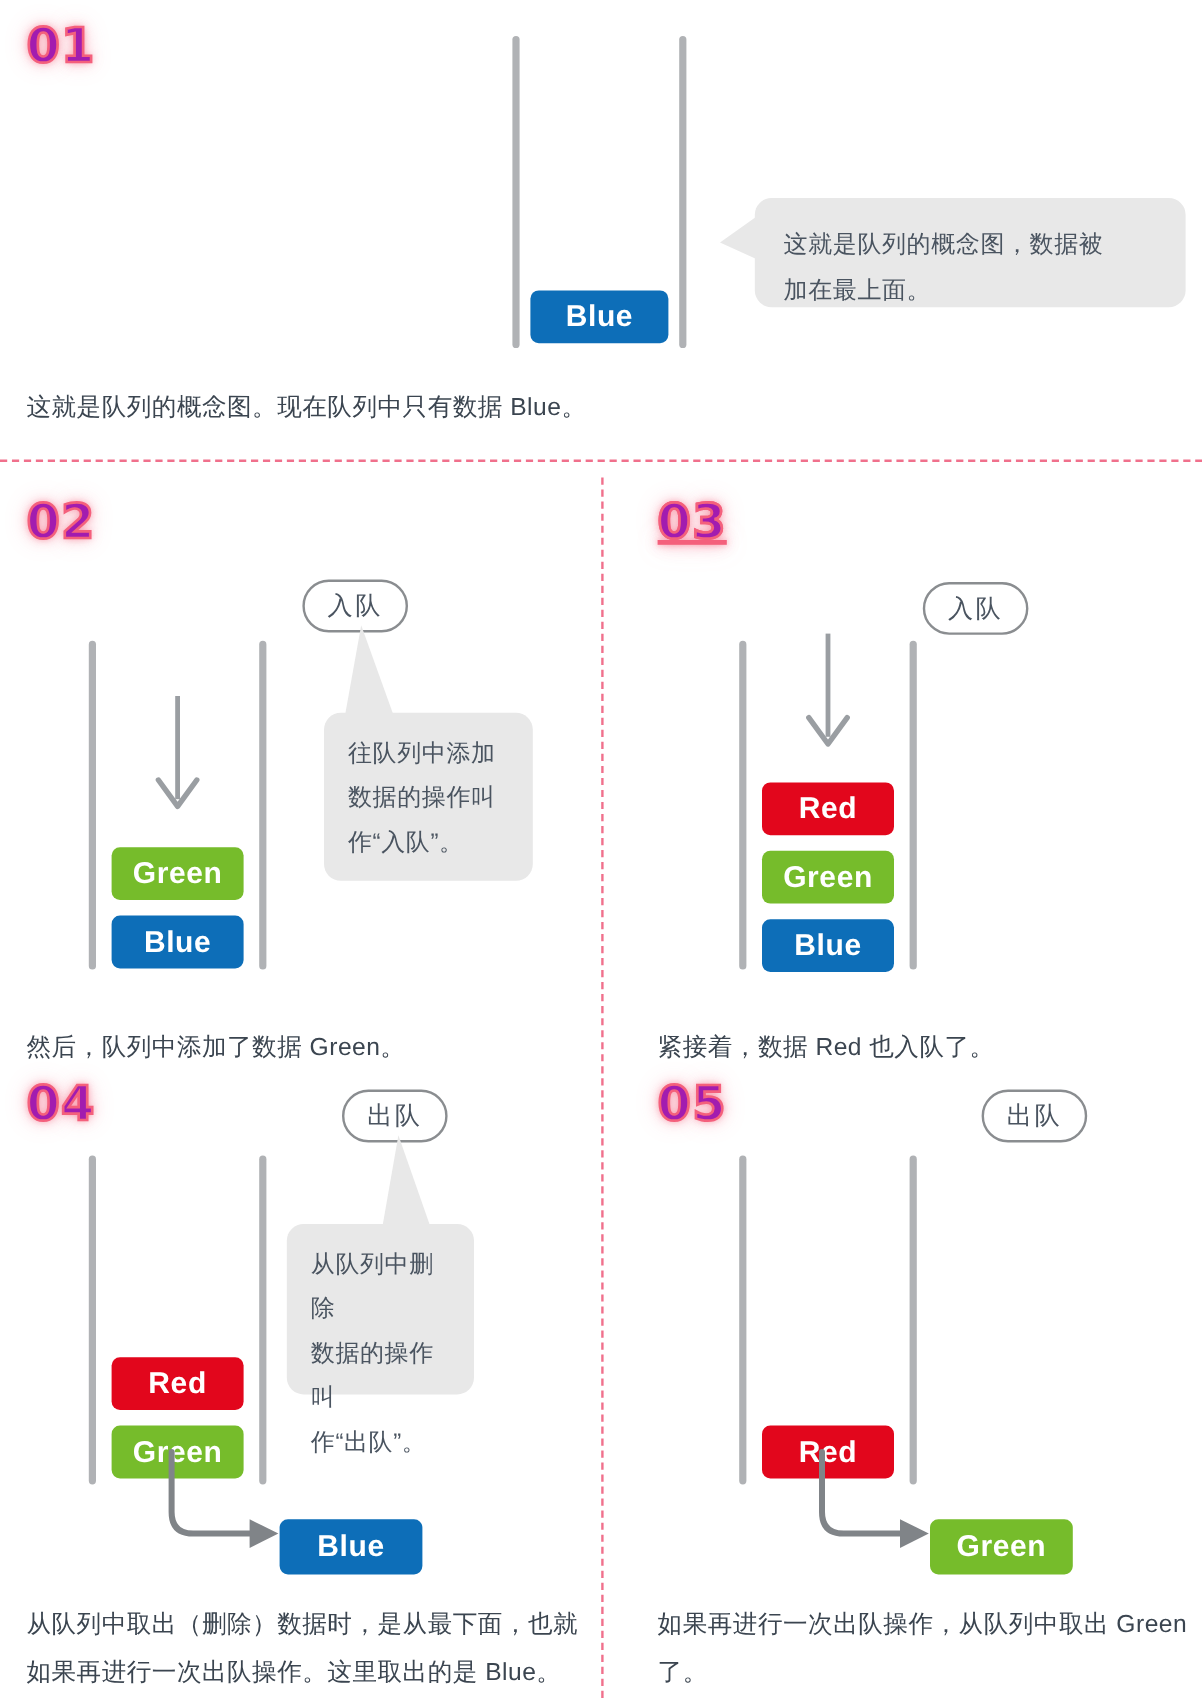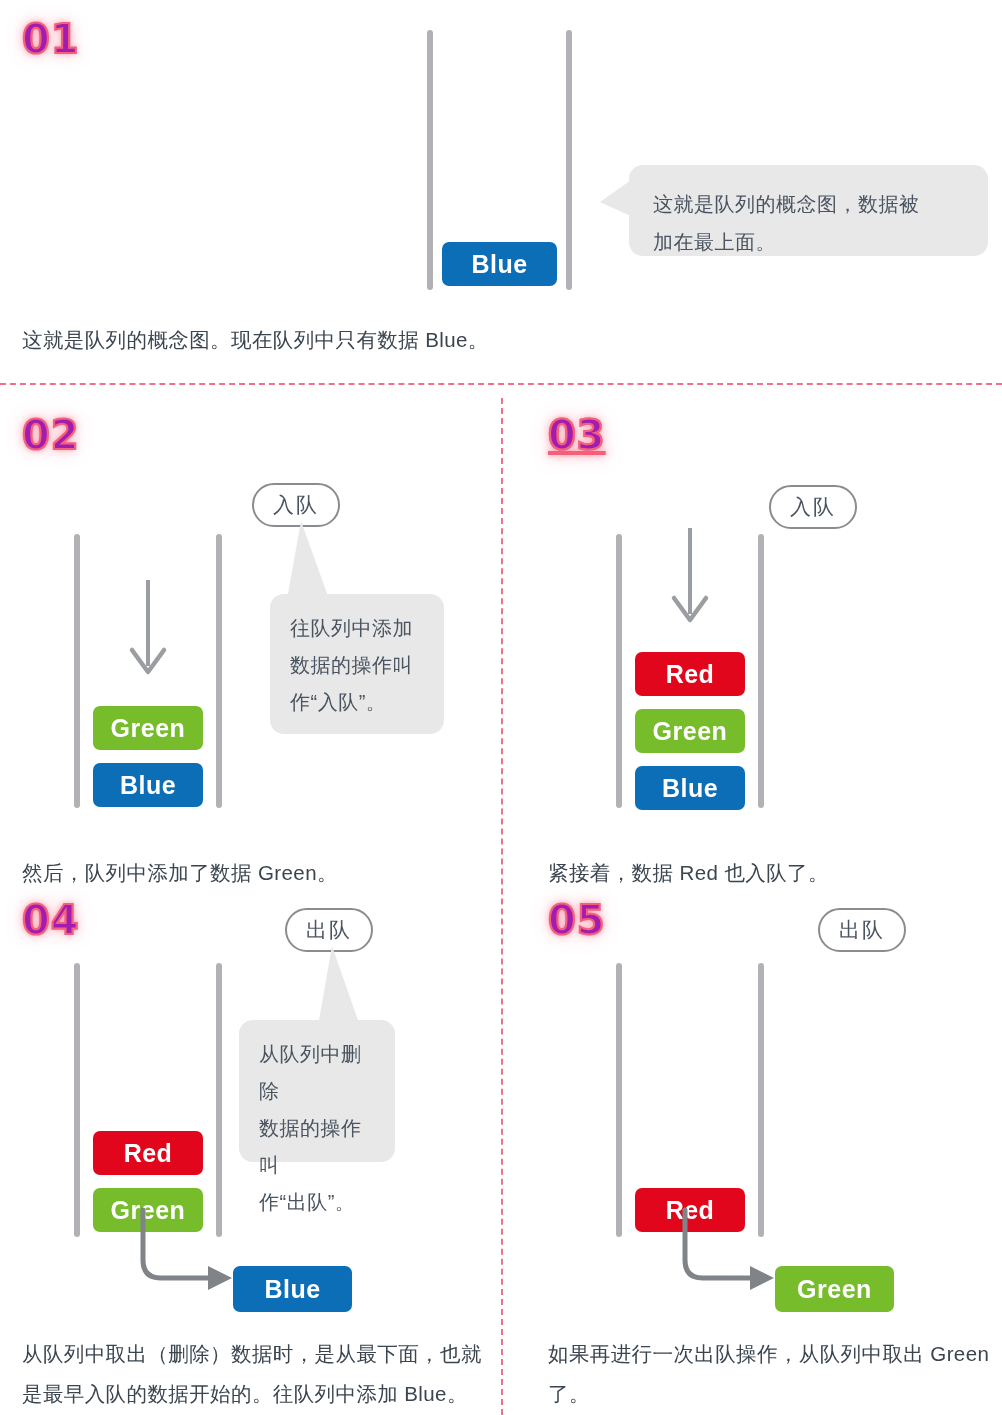--- a/index.html
+++ b/index.html
@@ -202,21 +202,21 @@
 <div class="box" style="left:93px; top:1172px; width:110px; height:44px; background:#76bc2b;">Green</div>
 
 <svg class="deco" style="left:130px; top:1210px; width:120px; height:90px;">
   <path d="M13,0 L13,50 Q13,68 31,68 L80,68" fill="none" stroke="#808488" stroke-width="5" stroke-linecap="round"></path>
   <polygon points="78,56 102,68 78,80" fill="#808488"></polygon>
 </svg>
 
 <div class="box" style="left:233px; top:1250px; width:119px; height:46px; background:#0d6eb8;">Blue</div>
 
 <div class="caption" style="left:22px; top:1334px; width:465px; white-space:pre-line;">从队列中取出（删除）数据时，是从最下面，也就
-是最早入队的数据开始的。往队列中添加 Blue。</div>
+如果再进行一次出队操作。这里取出的是 Blue。</div>
 
 <div class="badge" style="left:548px; top:897px;">05</div>
 
 <div class="pill" style="left:818px; top:908px; width:84px; height:40px;">出队</div>
 
 <div class="rail" style="left:616px; top:963px; height:274px;"></div>
 <div class="rail" style="left:758px; top:963px; height:274px;"></div>
 
 <div class="box" style="left:635px; top:1172px; width:110px; height:44px; background:#e2061c;">Red</div>
 

